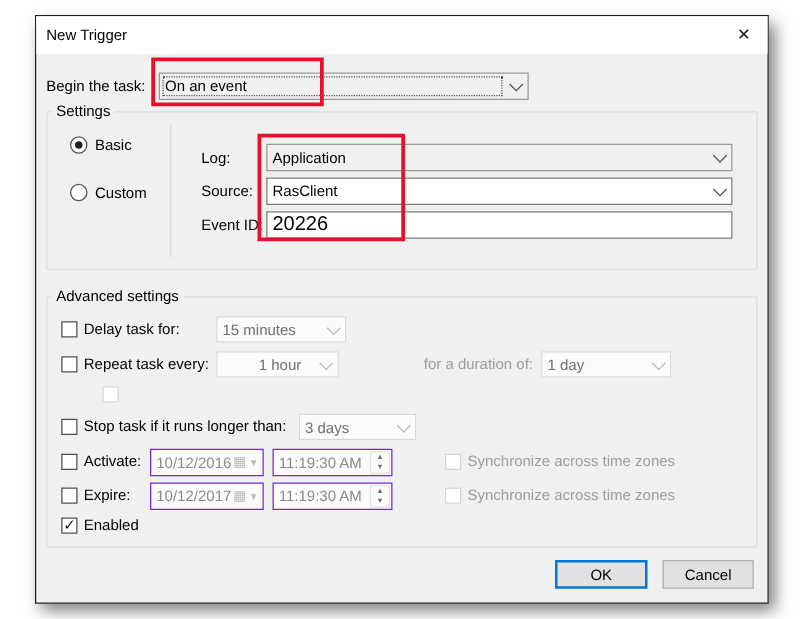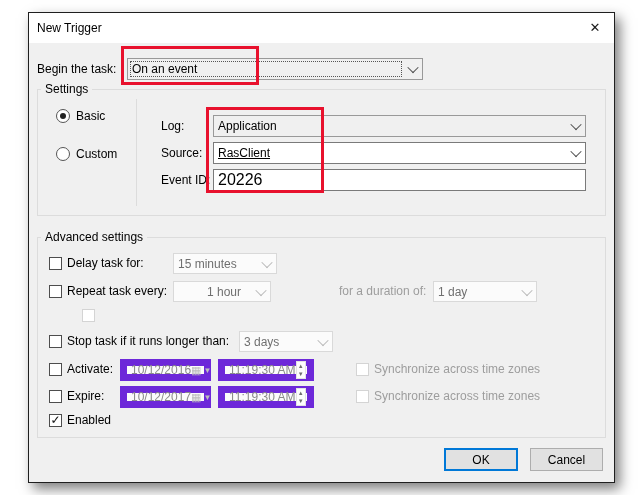--- a/index.html
+++ b/index.html
@@ -40,21 +40,21 @@
   .vsep { position:absolute; width:1px; background:#dcdcdc; }
 
   .cb { position:absolute; width:13px; height:13px; background:#fff; border:1px solid #4d4d4d; }
   .cb.dis { border-color:#d4d4d4; }
   .cb.checked::after { content:"✓"; position:absolute; left:0.5px; top:-2px; font-size:12px; color:#111; }
 
   .radio { position:absolute; width:14px; height:14px; border-radius:50%; background:#fff; border:1px solid #555; }
   .radio.sel::after { content:""; position:absolute; left:3px; top:3px; width:6px; height:6px;
                       border-radius:50%; background:#222; }
 
-  .datefield, .timefield { position:absolute; height:22px; background:#fbfbfb; border:7px solid #6d28d9;
+  .datefield, .timefield { position:absolute; height:22px; background:#fbfbfb; border:1px solid #6d28d9;
                            display:flex; align-items:center; color:#8a8a8a; }
   .datefield .val, .timefield .val { padding-left:4px; white-space:nowrap; }
   .calwrap { margin-left:auto; display:flex; align-items:center; padding-right:3px; color:#bdbdbd; }
   .cal-grid { font-size:11px; line-height:11px; }
   .cal-arrow { font-size:8px; margin-left:2px; }
   .spin { margin-left:auto; width:16px; height:18px; margin-right:1px; border:1px solid #e3e3e3; background:#fdfdfd;
           display:flex; flex-direction:column; }
   .spin span { flex:1; display:flex; align-items:center; justify-content:center; font-size:6px; color:#6e6e6e; line-height:6px; }
 
   .hl { position:absolute; border:3px solid var(--red); z-index:5; pointer-events:none; }
@@ -94,21 +94,21 @@
 
     <div class="vsep" style="left:107px; top:86px; height:107px;"></div>
 
     <div class="lbl" style="left:132px; top:105px;">Log:</div>
     <div class="combo" style="left:184px; top:102px; width:373px;">
       <span class="val">Application</span>
       <span class="chev"></span>
     </div>
 
     <div class="lbl" style="left:132px; top:132px;">Source:</div>
-    <div class="combo white" style="left:184px; top:129px; width:373px;text-decoration:underline;">
+    <div class="combo white" style="left:184px; top:129px; width:373px;">
       <span class="val">RasClient</span>
       <span class="chev"></span>
     </div>
 
     <div class="lbl" style="left:132px; top:159px;">Event ID:</div>
     <input class="textinput" style="left: 184px; top: 156px; width: 373px;" value="20226">
 
     <div class="hl" style="left:177px; top:94px; width:118px; height:86px;"></div>
 
     <div class="grp" style="left:8px; top:224px; width:569px; height:201px;"></div>

